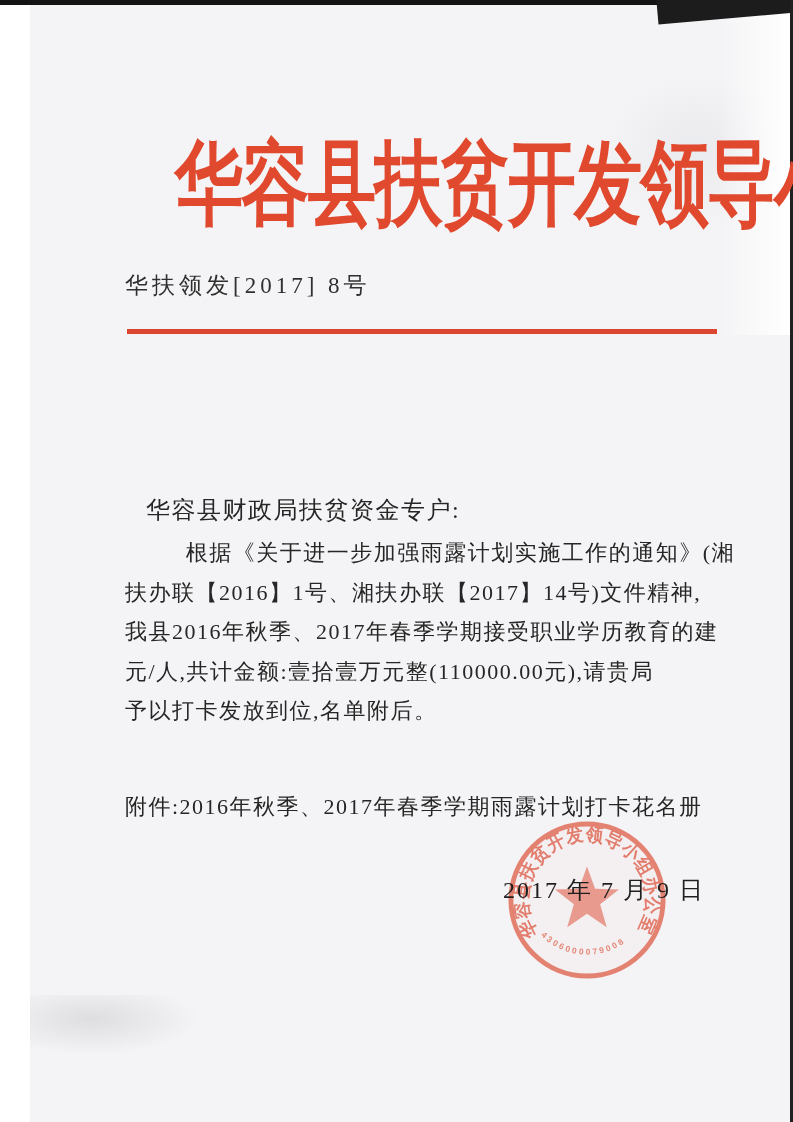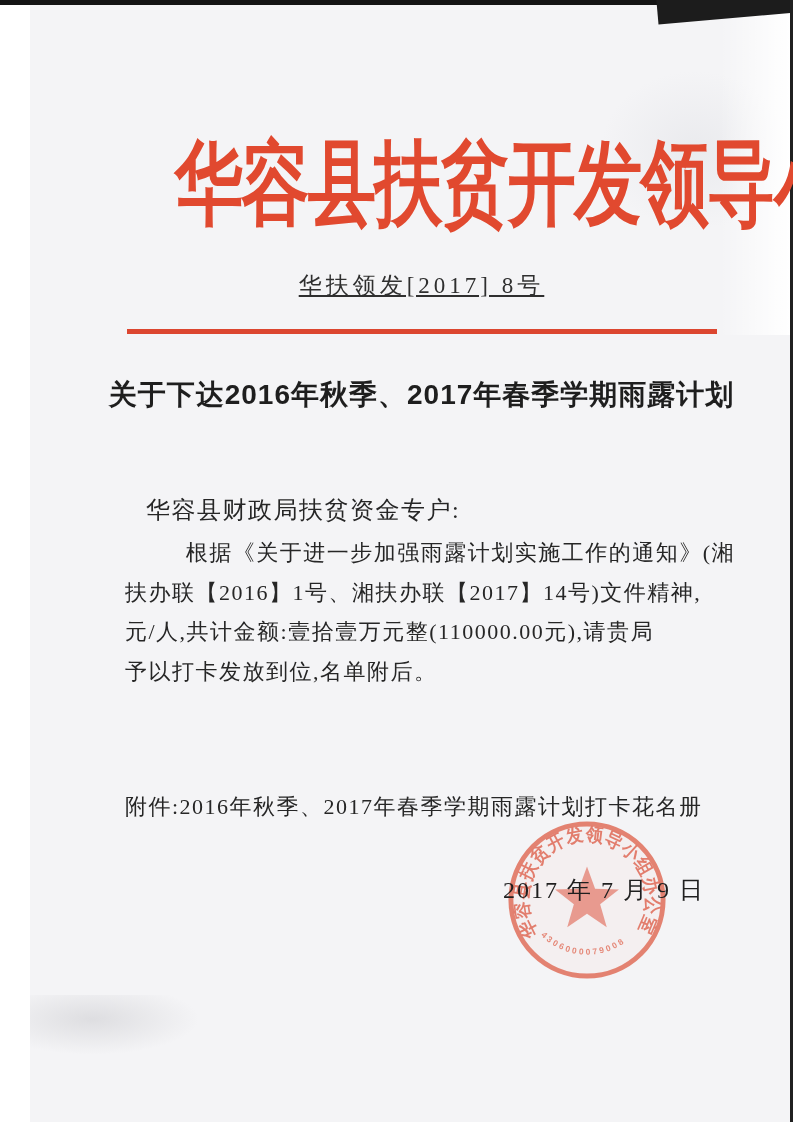--- a/index.html
+++ b/index.html
@@ -28,21 +28,21 @@
   .letterhead{
     position:absolute;left:85px;top:130px;width:690px;
     text-align:center;white-space:nowrap;
     font-size:92px;line-height:108px;font-weight:bold;
     color:#e1492f;
     transform:scaleX(.74);
     letter-spacing:-2px;
   }
   .doc-number{
     position:absolute;left:125px;top:270px;width:593px;
-    text-align:center;font-size:23px;letter-spacing:4px;color:#2f2f2f;text-decoration:underline;
+    text-align:left;font-size:23px;letter-spacing:4px;color:#2f2f2f;
   }
   .red-rule{
     position:absolute;left:127px;top:329px;width:590px;height:5px;
     background:#dc4630;
   }
   .doc-title{
     position:absolute;left:105px;top:376px;width:633px;
     text-align:center;
     font-family:"Liberation Sans","DejaVu Sans",sans-serif;
     font-weight:700;font-size:28px;line-height:37px;color:#1e1e1e;
@@ -85,28 +85,28 @@
   <div class="edge-top-right"></div>
   <div class="edge-right"></div>
 
   <div class="letterhead">华容县扶贫开发领导小组文件</div>
 
   <div class="doc-number">华扶领发[2017] 8号</div>
 
   <div class="red-rule"></div>
 
   <div class="doc-title">
-    <div>关于下达2016年秋季、2017年春季学期雨露计划</div>
   </div>
 
   <div class="recipient">华容县财政局扶贫资金专户:</div>
 
   <div class="body-text">
     <div class="line indent">根据《关于进一步加强雨露计划实施工作的通知》(湘</div>
     <div class="line">扶办联【2016】1号、湘扶办联【2017】14号)文件精神,</div>
+    <div class="line">我县2016年秋季、2017年春季学期接受职业学历教育的建</div>
     <div class="line">元/人,共计金额:壹拾壹万元整(110000.00元),请贵局</div>
     <div class="line">予以打卡发放到位,名单附后。</div>
   </div>
 
   <div class="attachment">附件:2016年秋季、2017年春季学期雨露计划打卡花名册</div>
 
   <svg class="seal" viewBox="0 0 170 170" xmlns="http://www.w3.org/2000/svg">
     <defs>
       <path id="sealArcTop" d="M 35.9 119.4 A 60 60 0 1 1 134.1 119.4" fill="none"></path>
       <path id="sealArcBottom" d="M 33 115 A 66 66 0 0 0 137 115" fill="none"></path>

